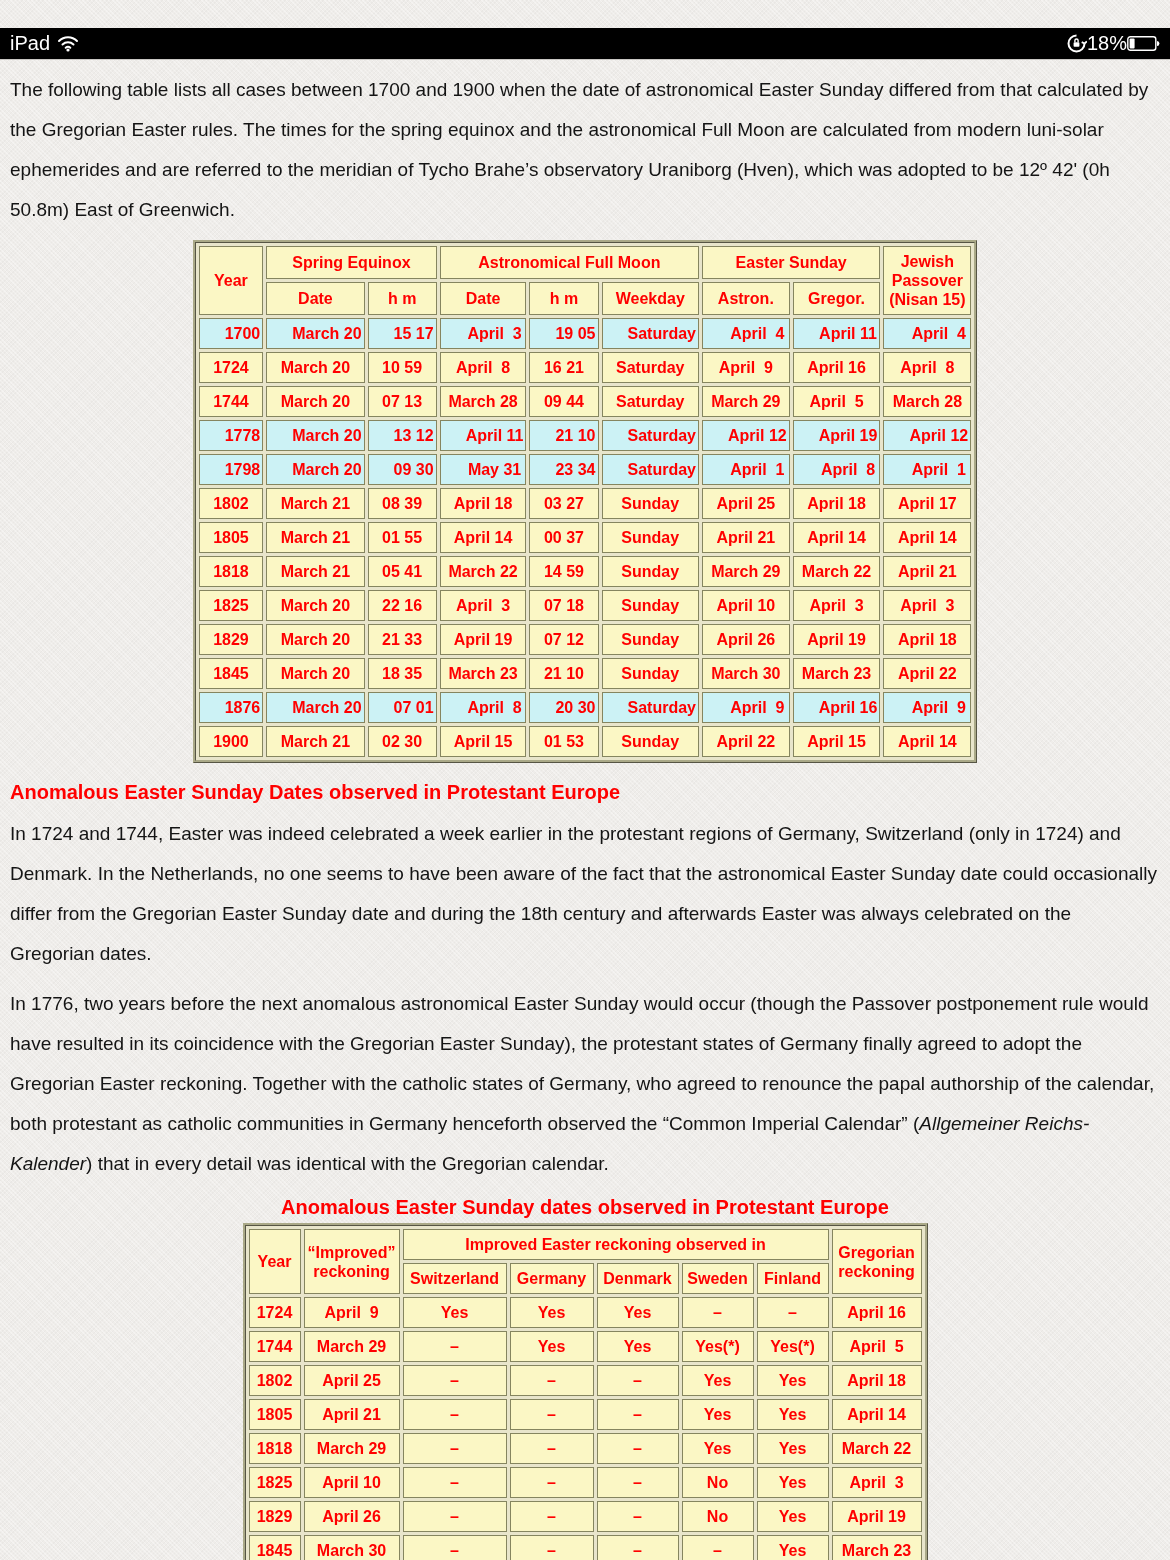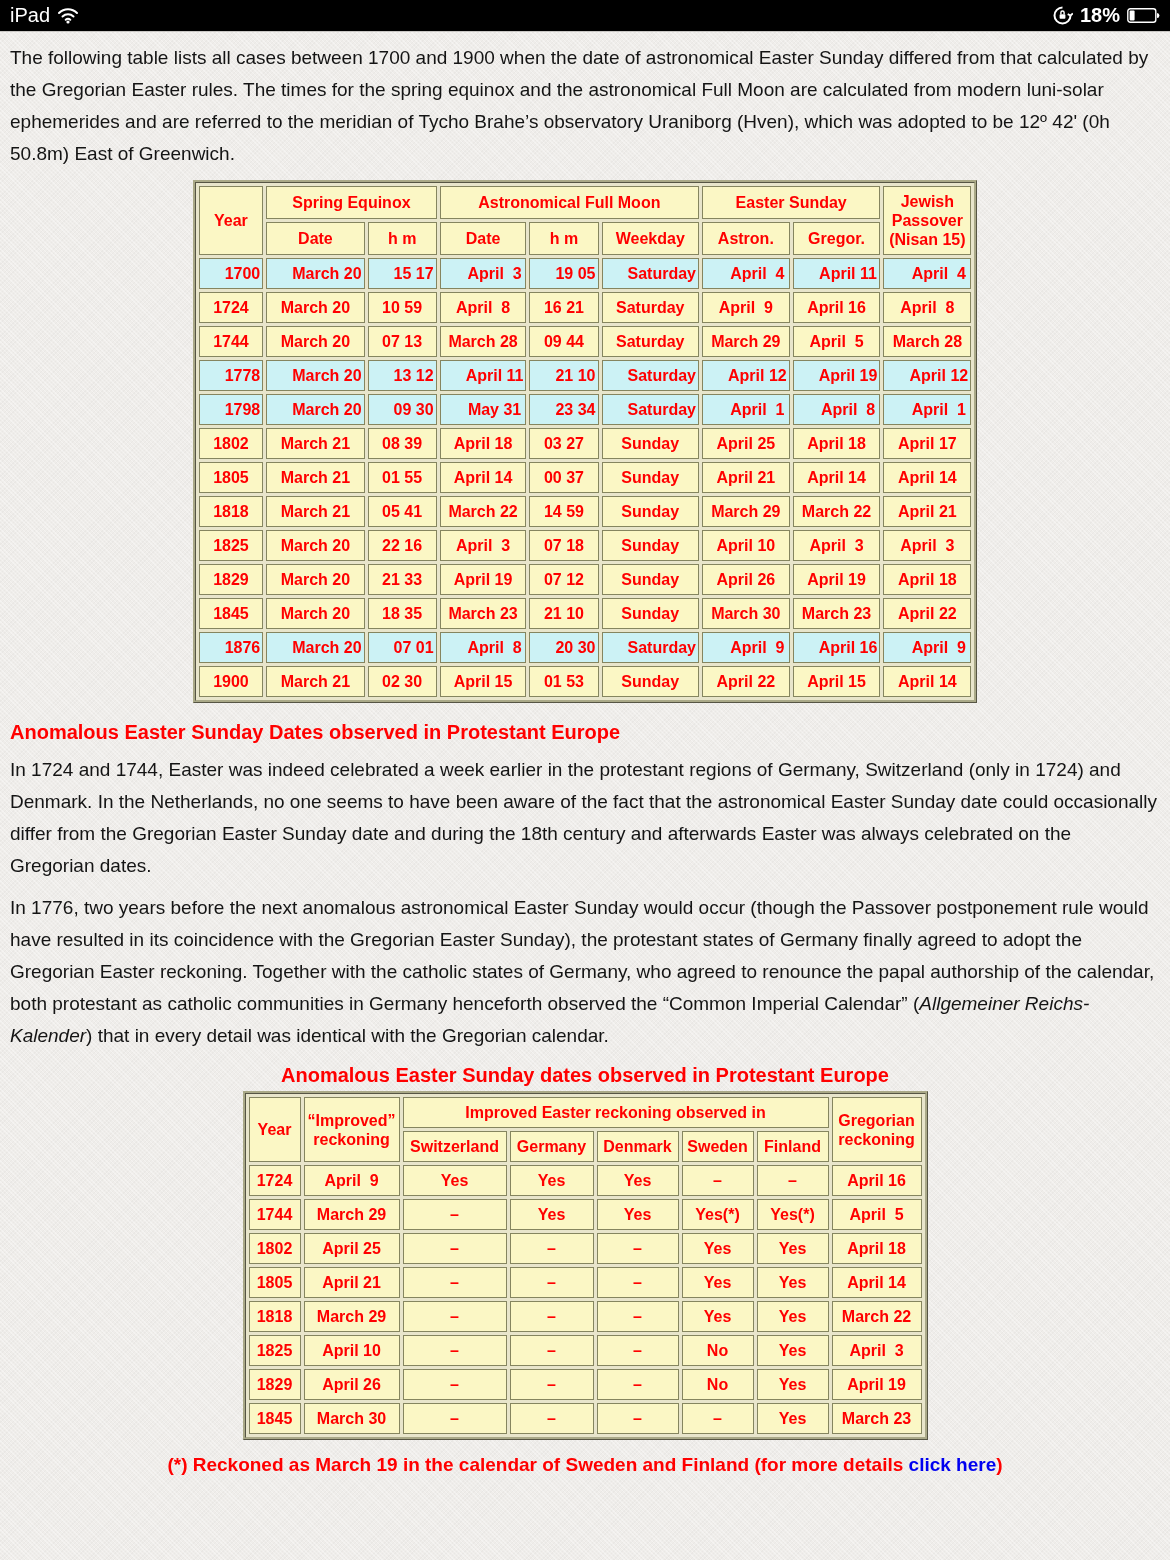--- a/index.html
+++ b/index.html
@@ -11,28 +11,29 @@
     background-image:
       repeating-linear-gradient(45deg, rgba(255,255,255,.35) 0 1px, transparent 1px 3px),
       repeating-linear-gradient(-45deg, rgba(0,0,0,.025) 0 1px, transparent 1px 3px);
   }
   
   .statusbar{
     height:31px;background:#000;color:#fff;
     display:flex;align-items:center;position:relative;
     padding:0 10px;font-size:20px;
     border-bottom:1px solid #c9c7c4;
+    margin-top:28px;
   }
   .sb-left{display:flex;align-items:center;gap:7px;}
   .sb-time{position:absolute;left:0;right:0;text-align:center;font-weight:600;}
-  .sb-right{margin-left:auto;display:flex;align-items:center;gap:7px;font-weight:bold;}
+  .sb-right{margin-left:auto;display:flex;align-items:center;}
   .sb-icon{display:inline-block;vertical-align:middle;}
   
   .content{padding:0 10px;}
-  p.body-text{font-size:19px;line-height:32px;margin:10px 0;}
+  p.body-text{font-size:19px;line-height:40px;margin:10px 0;}
   .red-heading{color:#ff0000;font-weight:bold;font-size:20px;margin:18px 0 10px 0;}
   .italic{font-style:italic;}
   
   table.dtable{
     border-collapse:separate;border-spacing:3px;
     border:3px ridge #aaa988;
     background:#e8e5cb;
     margin:10px auto 0 auto;
     table-layout:fixed;
   }

